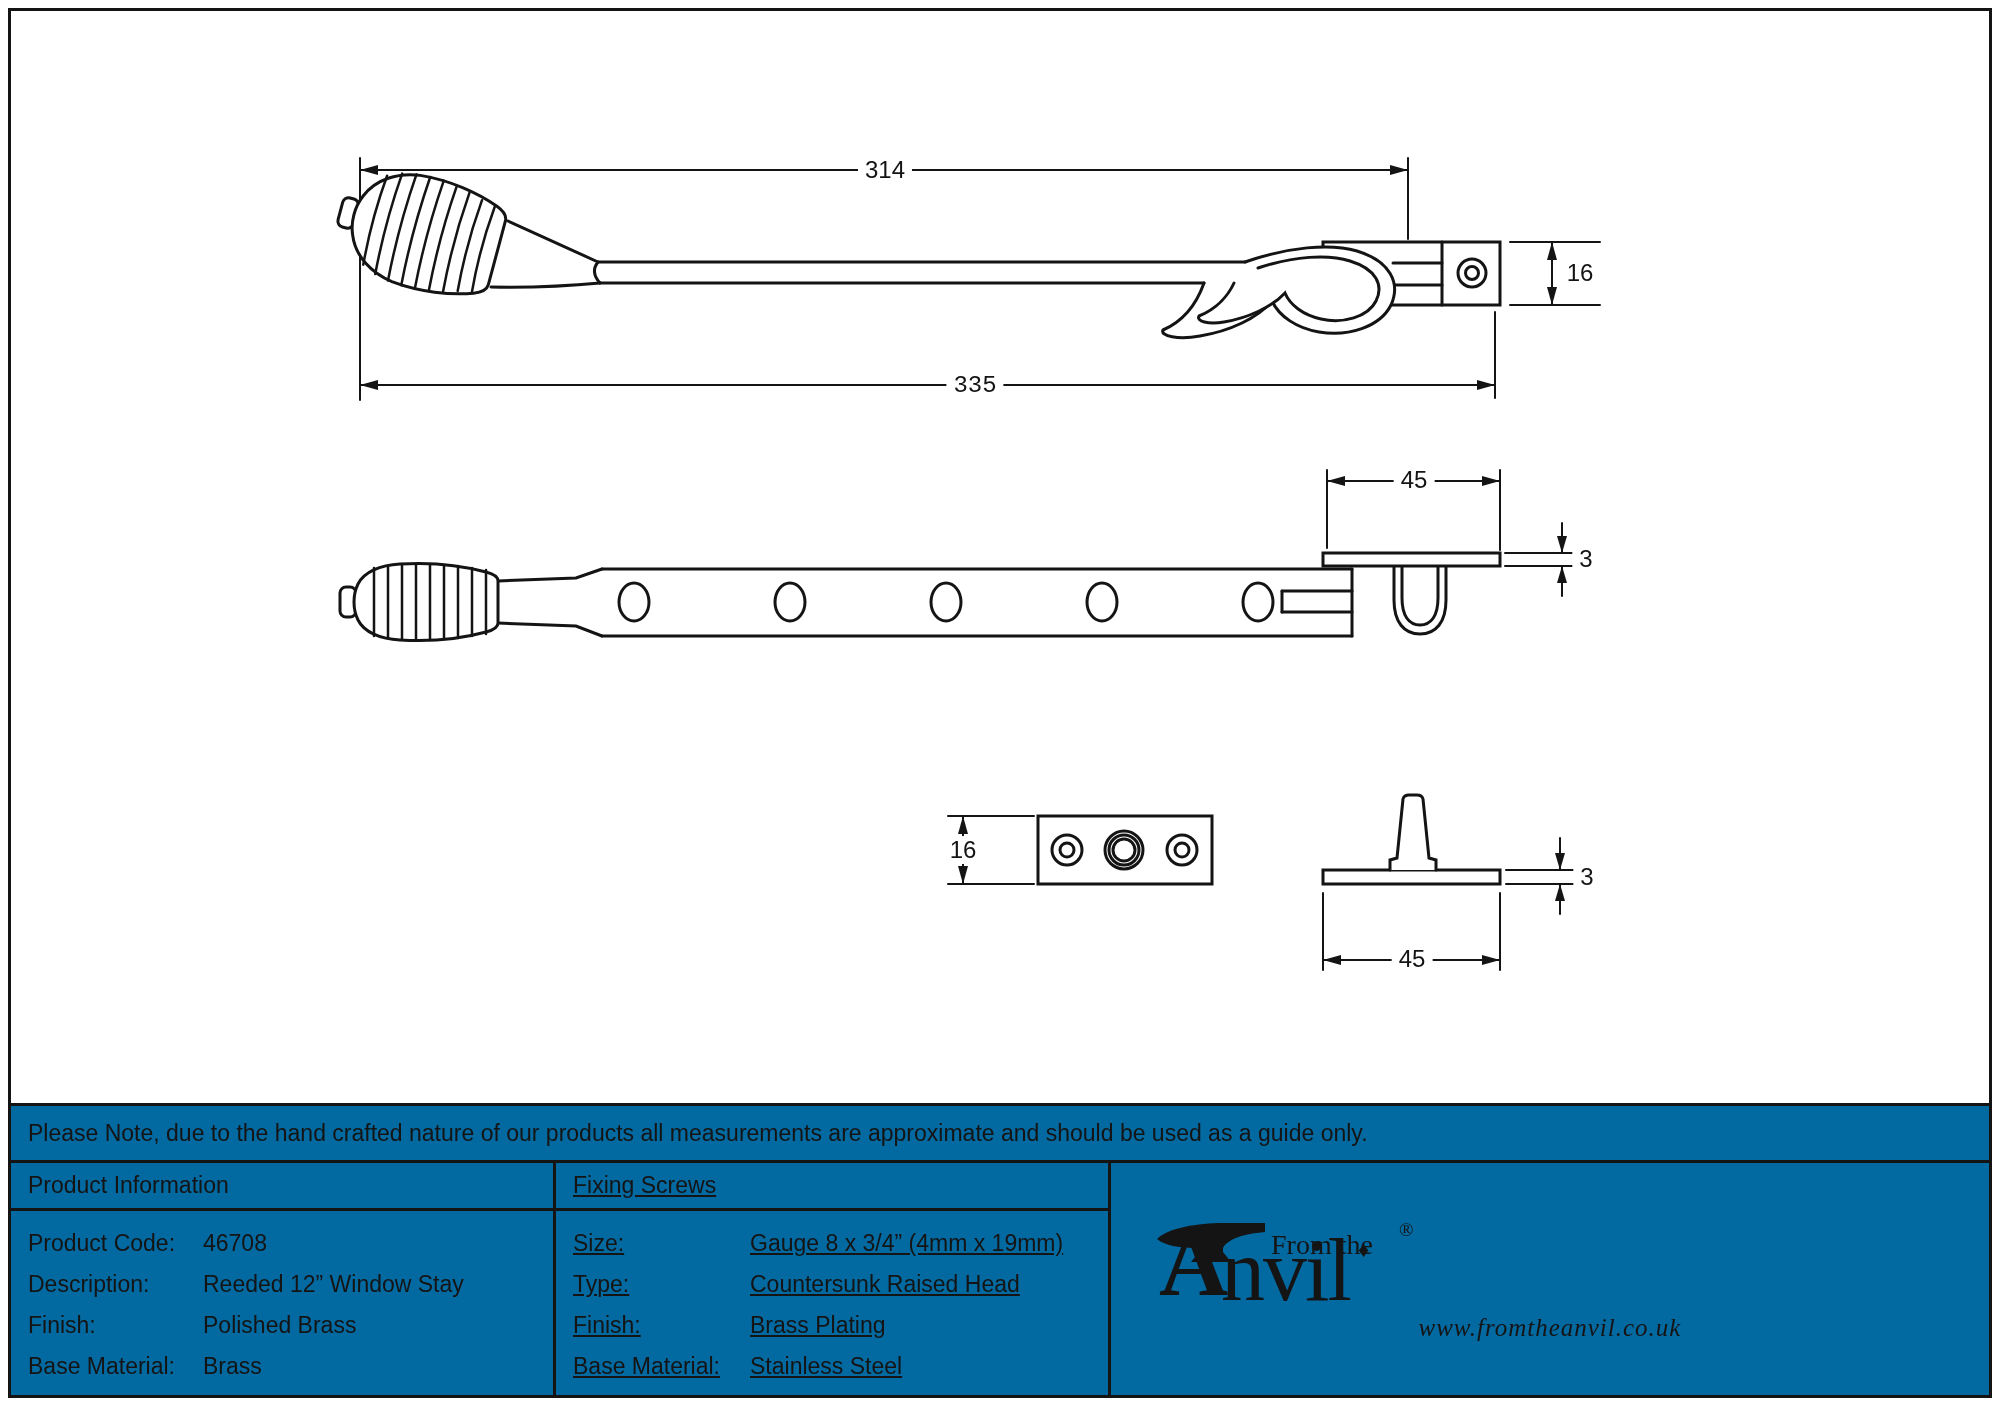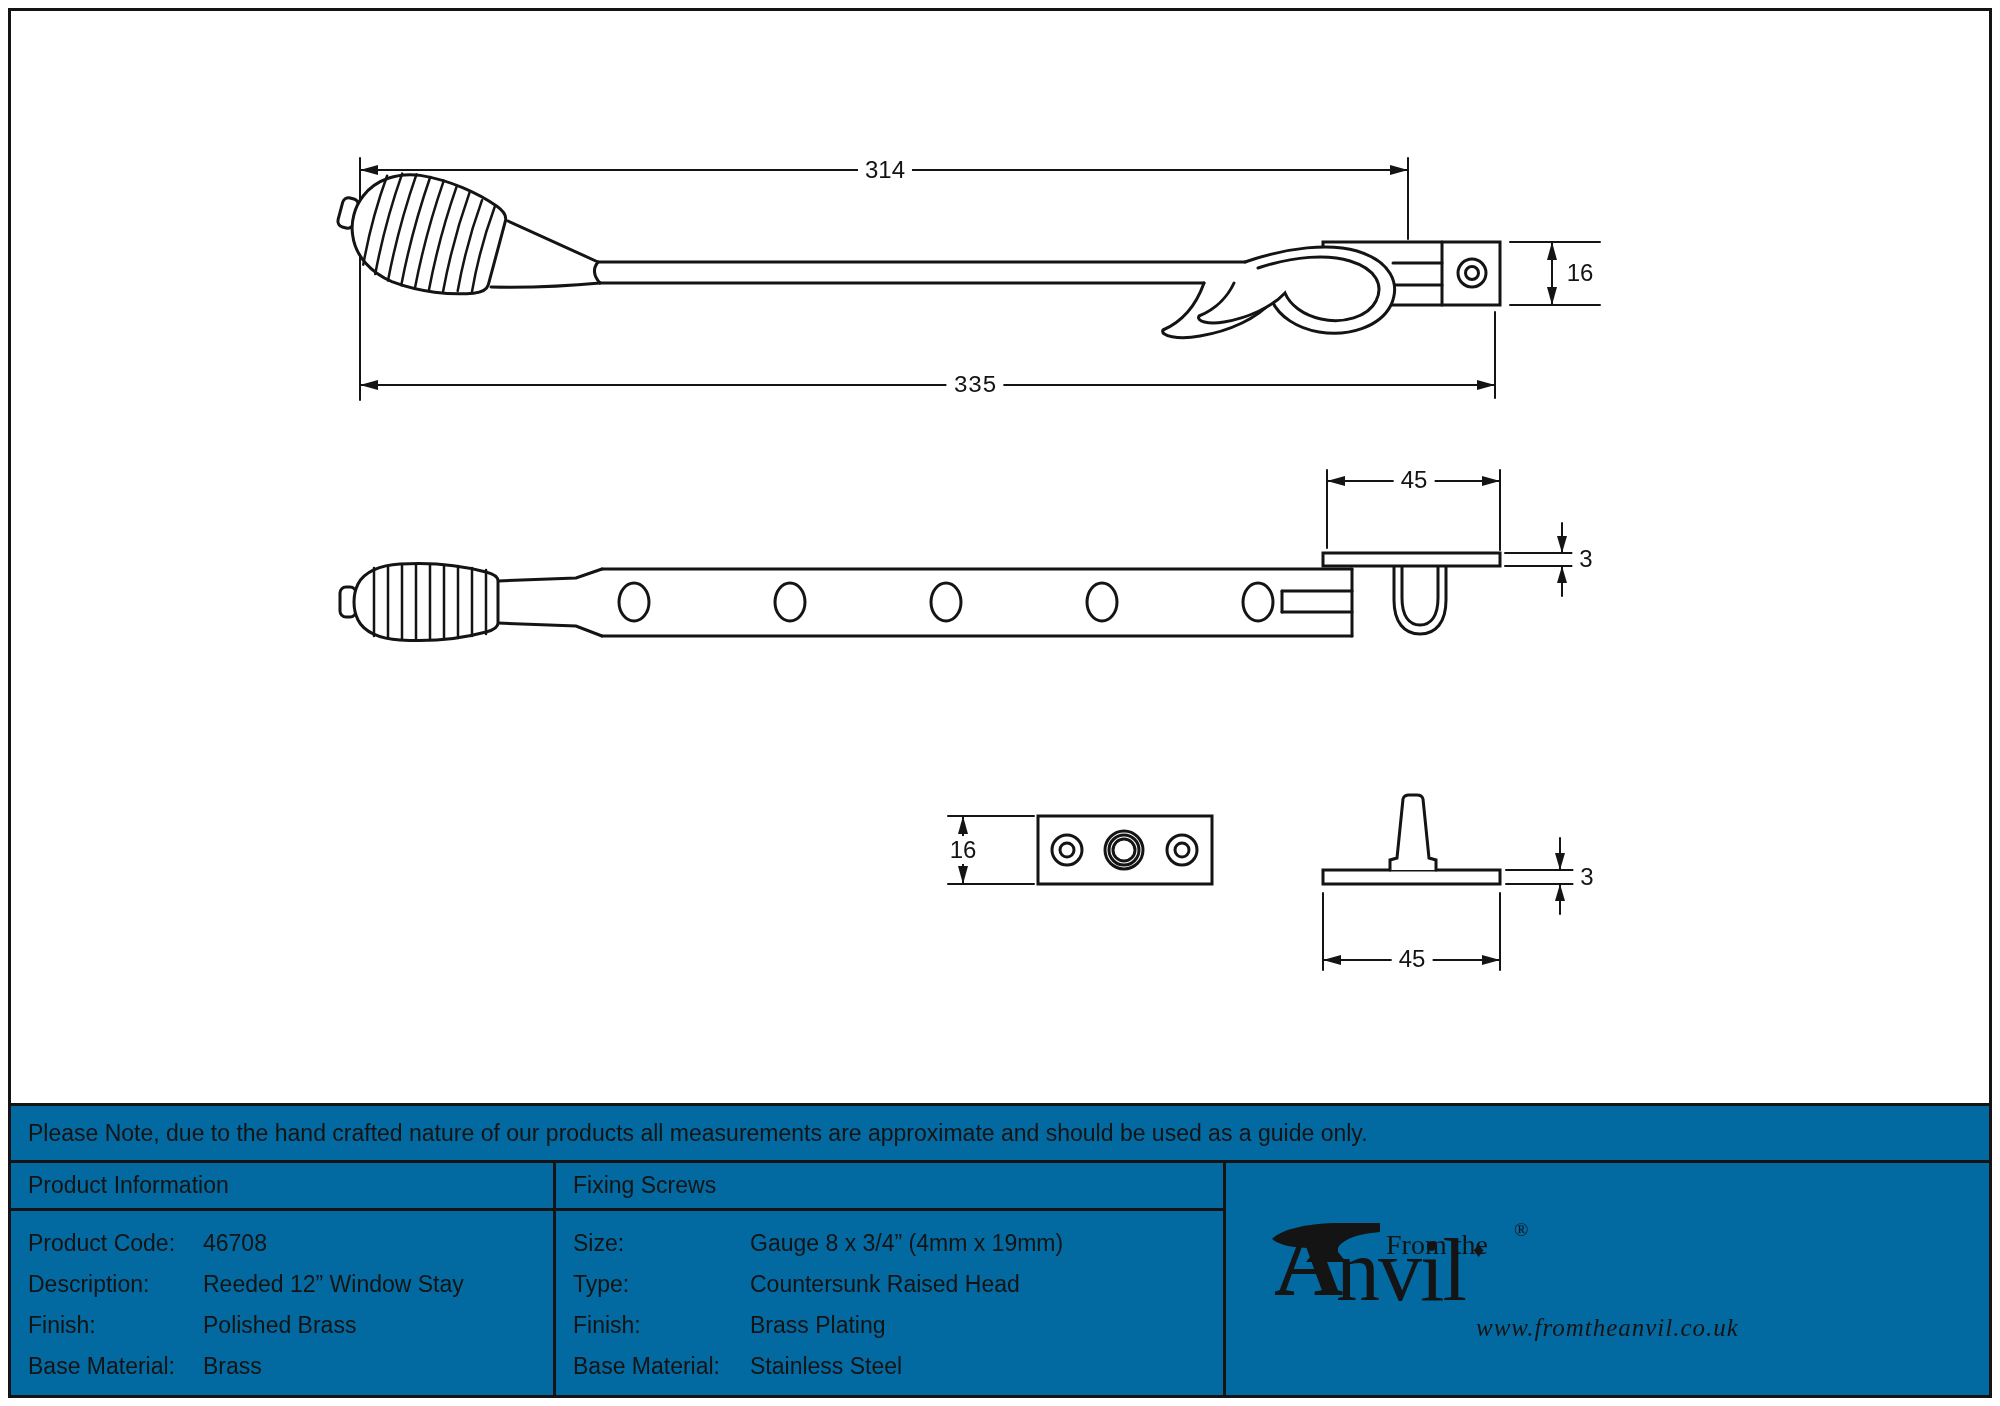--- a/index.html
+++ b/index.html
@@ -14,21 +14,21 @@
   .bottom{position:absolute;left:8px;top:1103px;width:1984px;height:295px;
           border-top:3px solid #141414;border-left:3px solid #141414;
           border-right:3px solid #141414;border-bottom:3px solid #141414;
           box-sizing:border-box;display:flex;flex-direction:column;background:#0369a1;}
   .note{height:54px;border-bottom:3px solid #141414;display:flex;align-items:center;
         padding-left:17px;font-size:23px;flex:0 0 auto;}
   .grid{flex:1;display:flex;min-height:0;}
   .col{box-sizing:border-box;}
   .c1{width:545px;border-right:3px solid #141414;}
   .c2{width:523px;border-right:3px solid #141414;}
-  .c3{width:670px;border-right:3px solid #141414;}
+  .c3{width:555px;border-right:3px solid #141414;text-decoration:underline;}
   .c4{flex:1;position:relative;}
   .hd{height:45px;border-bottom:3px solid #141414;display:flex;align-items:center;
       padding-left:17px;font-size:23px;}
   .bd{padding:12px 17px 0 17px;font-size:23px;line-height:41px;}
   .kv{display:flex;}
   .k1{width:175px;flex:0 0 auto;}
   .k3{width:177px;flex:0 0 auto;}
   
   .logo{position:absolute;left:0;top:0;width:100%;height:100%;
         font-family:"Liberation Serif",serif;}

